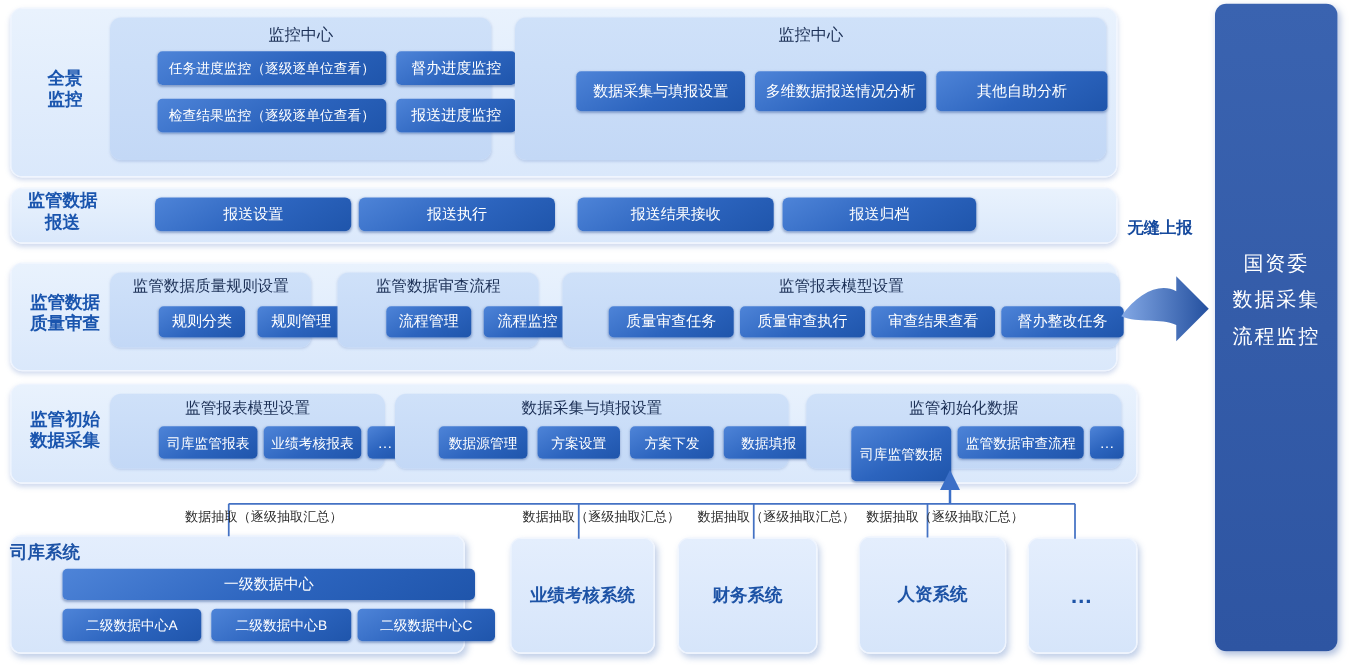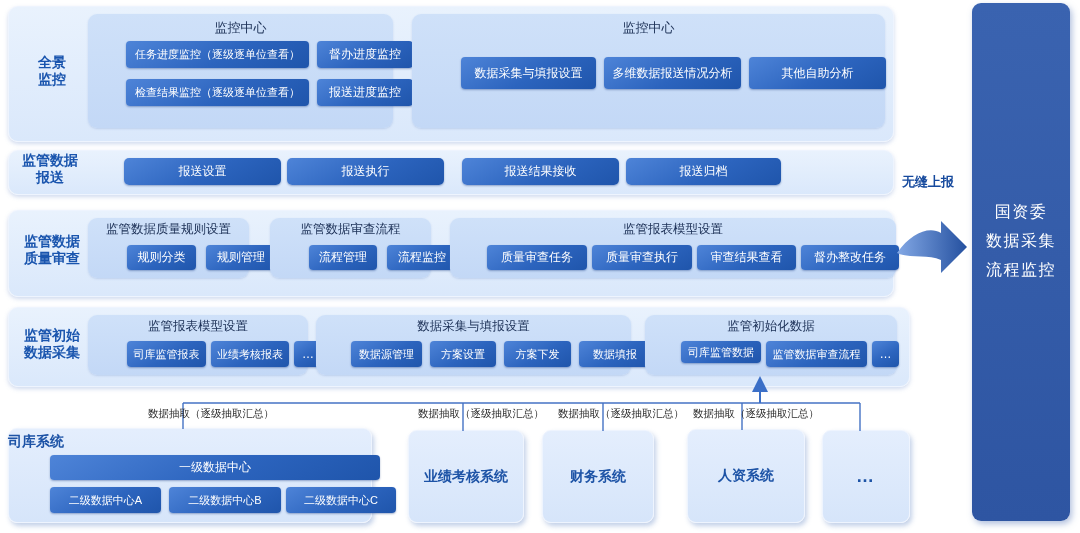--- a/index.html
+++ b/index.html
@@ -121,21 +121,21 @@
 
   <div class="ip" style="left:316px;top:315px;width:315px;height:60px"></div>
   <div class="it it2" style="left:316px;top:318px;width:315px">数据采集与填报设置</div>
   <div class="btn sm" style="left:322px;top:341px;width:71px;height:26px">数据源管理</div>
   <div class="btn sm" style="left:401px;top:341px;width:66px;height:26px">方案设置</div>
   <div class="btn sm" style="left:475px;top:341px;width:67px;height:26px">方案下发</div>
   <div class="btn sm" style="left:550px;top:341px;width:72px;height:26px">数据填报</div>
 
   <div class="ip" style="left:645px;top:315px;width:252px;height:60px"></div>
   <div class="it it2" style="left:645px;top:318px;width:252px">监管初始化数据</div>
-  <div class="btn sm" style="left:652px;top:341px;width:80px;height:22px">司库监管数据</div>
+  <div class="btn sm" style="left:652px;top:341px;width:80px;height:44px">司库监管数据</div>
   <div class="btn sm" style="left:737px;top:341px;width:101px;height:26px">监管数据审查流程</div>
   <div class="btn" style="left:843px;top:341px;width:27px;height:26px">…</div>
 
   <div class="xlabel" style="left:148px;top:407px">数据抽取（逐级抽取汇总）</div>
   <div class="xlabel" style="left:418px;top:407px">数据抽取（逐级抽取汇总）</div>
   <div class="xlabel" style="left:558px;top:407px">数据抽取（逐级抽取汇总）</div>
   <div class="xlabel" style="left:693px;top:407px">数据抽取（逐级抽取汇总）</div>
 
   <div class="sysbox" style="left:8px;top:428px;width:362px;height:93px"></div>
   <div class="sysname" style="left:8px;top:433px;width:362px">司库系统</div>

